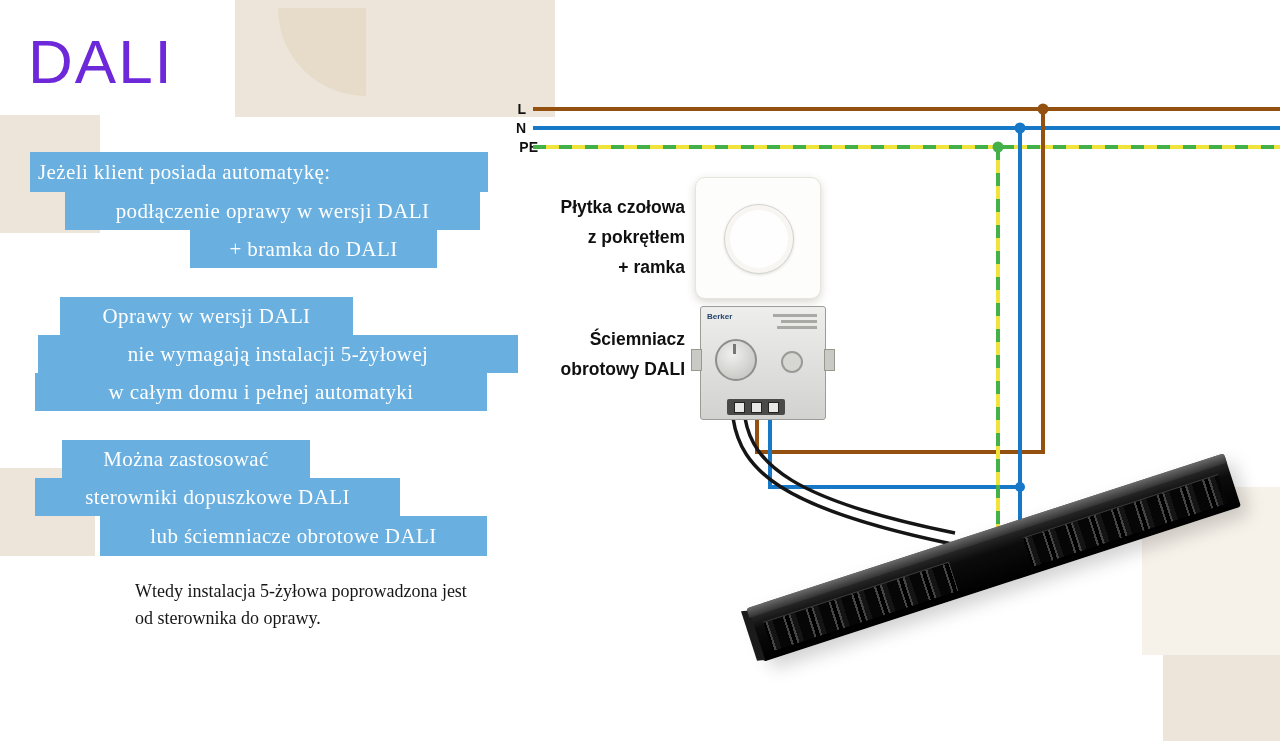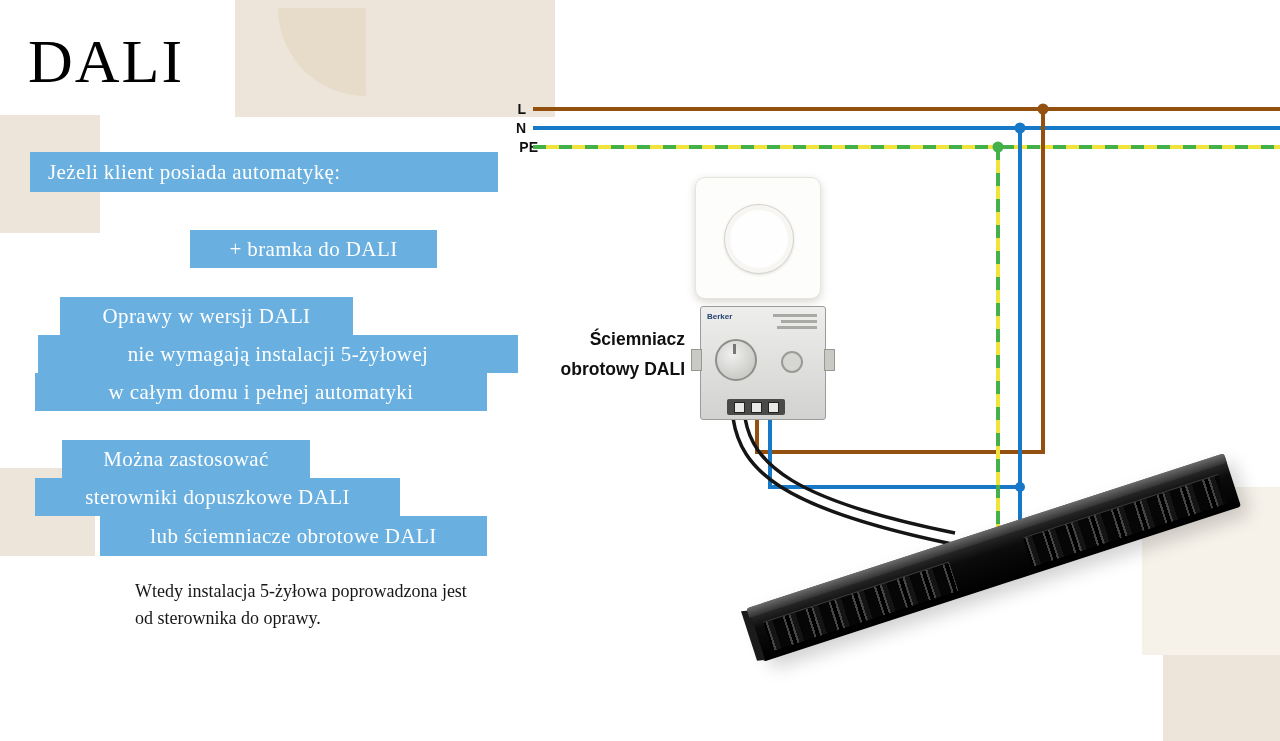--- a/index.html
+++ b/index.html
@@ -5,28 +5,28 @@
   html,body{margin:0;padding:0;background:#ffffff;}
   .canvas{position:relative;width:1280px;height:741px;overflow:hidden;background:#ffffff;
           font-family:"Liberation Sans",sans-serif;}
 
   
   .deco{position:absolute;background:#ede5d9;z-index:0;}
   .fan{position:absolute;left:278px;top:8px;width:88px;height:88px;background:#e6dcc9;
        border-radius:0 0 0 100%;z-index:0;}
 
   
-  .title{position:absolute;left:28px;top:26px;z-index:1;color:#000000;
-         font-family:Liberation Serif, serif;font-size:62px;letter-spacing:2px;}
+  .title{position:absolute;left:28px;top:26px;z-index:1;color:#6d28d9;
+         font-family:Liberation Sans, sans-serif;font-size:62px;letter-spacing:2px;}
 
   
   .bar{position:absolute;background:#69afe0;color:#ffffff;z-index:2;
        font-family:"Liberation Serif",serif;font-size:21px;letter-spacing:.4px;
        display:flex;align-items:center;justify-content:center;white-space:nowrap;}
-  .bar.left{justify-content:flex-start;padding-left:18px;}
+  .bar.left{justify-content:flex-start;padding-left:8px;}
 
   
   .note{position:absolute;left:135px;top:578px;width:332px;z-index:2;color:#161616;
         font-family:"Liberation Serif",serif;font-size:18px;line-height:27px;}
 
   
   .dlabel{position:absolute;width:205px;text-align:right;z-index:2;color:#101010;
           font-weight:700;font-size:17.5px;line-height:30px;}
   .wirelabel{position:absolute;width:26px;text-align:right;z-index:3;color:#101010;
              font-weight:700;font-size:14px;}
@@ -87,36 +87,42 @@
   <div class="deco" style="left:235px;top:0;width:320px;height:117px"></div>
   <div class="fan"></div>
   <div class="deco" style="left:0;top:115px;width:100px;height:118px"></div>
   <div class="deco" style="left:0;top:468px;width:95px;height:88px"></div>
   <div class="deco" style="left:1142px;top:487px;width:138px;height:168px;background:#f6f1e9"></div>
   <div class="deco" style="left:1163px;top:655px;width:117px;height:86px"></div>
 
   <div class="title">DALI</div>
 
   <div class="bar left" style="left:30px;top:152px;width:450px;height:40px">Jeżeli klient posiada automatykę:</div>
+  <div class="bar" style="left:65px;top:192px;width:415px;height:38px">podłączenie oprawy w wersji DALI</div>
   <div class="bar" style="left:190px;top:230px;width:247px;height:38px">+ bramka do DALI</div>
 
   <div class="bar" style="left:60px;top:297px;width:293px;height:38px">Oprawy w wersji DALI</div>
   <div class="bar" style="left:38px;top:335px;width:480px;height:38px">nie wymagają instalacji 5-żyłowej</div>
   <div class="bar" style="left:35px;top:373px;width:452px;height:38px">w całym domu i pełnej automatyki</div>
 
   <div class="bar" style="left:62px;top:440px;width:248px;height:38px">Można zastosować</div>
   <div class="bar" style="left:35px;top:478px;width:365px;height:38px">sterowniki dopuszkowe DALI</div>
   <div class="bar" style="left:100px;top:516px;width:387px;height:40px">lub ściemniacze obrotowe DALI</div>
 
   <div class="note">Wtedy instalacja 5-żyłowa poprowadzona jest od sterownika do oprawy.</div>
 
   <div class="wirelabel" style="left:500px;top:101px">L</div>
   <div class="wirelabel" style="left:500px;top:120px">N</div>
   <div class="wirelabel" style="left:512px;top:139px">PE</div>
 
+  <div class="dlabel" style="left:480px;top:192px">
+    <div>Płytka czołowa</div>
+    <div>z pokrętłem</div>
+    <div>+ ramka</div>
+  </div>
   <div class="dlabel" style="left:480px;top:324px">
     <div>Ściemniacz</div>
     <div>obrotowy DALI</div>
   </div>
 
   <svg class="wires" width="1280" height="741" viewBox="0 0 1280 741">
     <line class="wl" x1="533" y1="109" x2="1280" y2="109"></line>
     <line class="wn" x1="533" y1="128" x2="1280" y2="128"></line>
     <line class="wpe-y" x1="533" y1="147" x2="1280" y2="147"></line>
     <line class="wpe-g" x1="533" y1="147" x2="1280" y2="147"></line>

